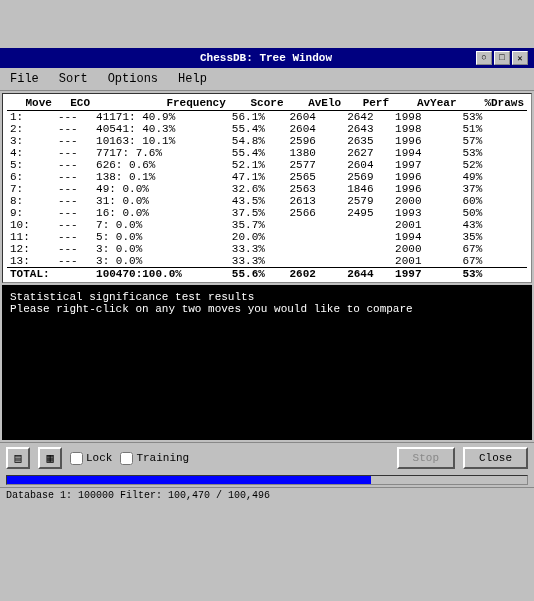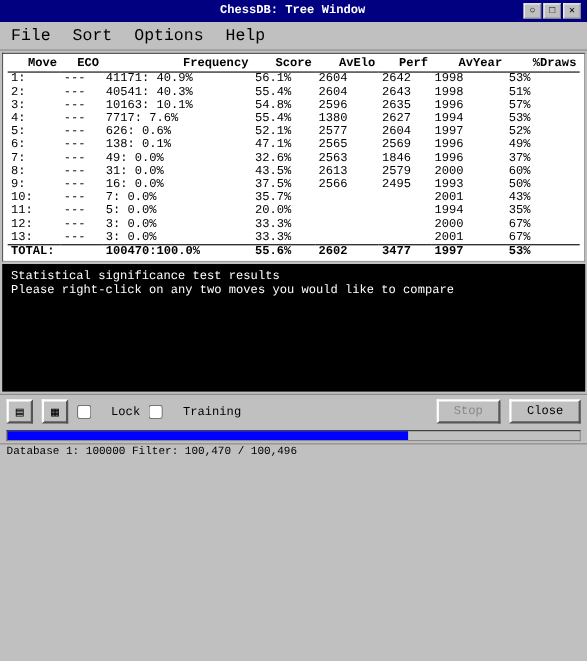--- a/index.html
+++ b/index.html
@@ -14,20 +14,21 @@
     .title-bar {
       background: #000080;
       color: white;
       text-align: center;
       padding: 3px 6px;
       font-size: 11px;
       font-weight: bold;
       display: flex;
       justify-content: space-between;
       align-items: center;
+      margin-top: 48px;
     }
     .title-text {
       flex: 1;
       text-align: center;
     }
     .title-buttons {
       display: flex;
       gap: 2px;
     }
     .title-btn {
@@ -47,21 +48,21 @@
     .menu-bar {
       background: #c0c0c0;
       display: flex;
       padding: 2px 4px;
       gap: 8px;
       border-bottom: 1px solid #888;
     }
     .menu-item {
       padding: 2px 6px;
       cursor: pointer;
-      font-size: 15px;
+      font-size: 12px;
     }
     .main-area {
       background: white;
       margin: 2px;
       border: 1px inset #888;
     }
     .table-section {
       background: white;
       padding: 2px 4px;
     }
@@ -90,21 +91,21 @@
       font-weight: bold;
       margin-left: 20px;
     }
     .black-panel {
       background: #000;
       color: #fff;
       margin: 2px;
       padding: 6px 8px;
       font-size: 11px;
       font-family: 'Courier New', monospace;
-      height: 116px;
+      height: 155px;
     }
     .bottom-bar {
       background: #c0c0c0;
       padding: 4px 6px;
       display: flex;
       align-items: center;
       gap: 8px;
       border-top: 1px solid #888;
     }
     .icon-btn {
@@ -117,22 +118,22 @@
       border-right-color: #555;
       border-bottom-color: #555;
       display: flex;
       align-items: center;
       justify-content: center;
       cursor: pointer;
       font-size: 12px;
     }
     .checkbox-label {
       display: flex;
-      align-items: flex-end;
-      gap: 18px;
+      align-items: center;
+      gap: 3px;
       font-size: 11px;
       cursor: pointer;
     }
     .checkbox-label input {
       margin: 0;
     }
     .spacer { flex: 1; }
     .win-btn {
       padding: 3px 14px;
       font-size: 11px;
@@ -337,21 +338,21 @@
       <td>67%</td>
     </tr>
           <tr class="divider-row">
             <td colspan="8" style="border-top:1px solid #000; padding:0;"></td>
           </tr>
           <tr class="total-row">
     <td colspan="2">TOTAL:</td>
     <td>100470:100.0%</td>
     <td>55.6%</td>
     <td>2602</td>
-    <td>3477</td>
+    <td>2644</td>
     <td>1997</td>
     <td>53%</td>
   </tr>
         </tbody>
     </table>
   </div>
 </div>
 
 <div class="black-panel">
   <div>Statistical significance test results</div>

